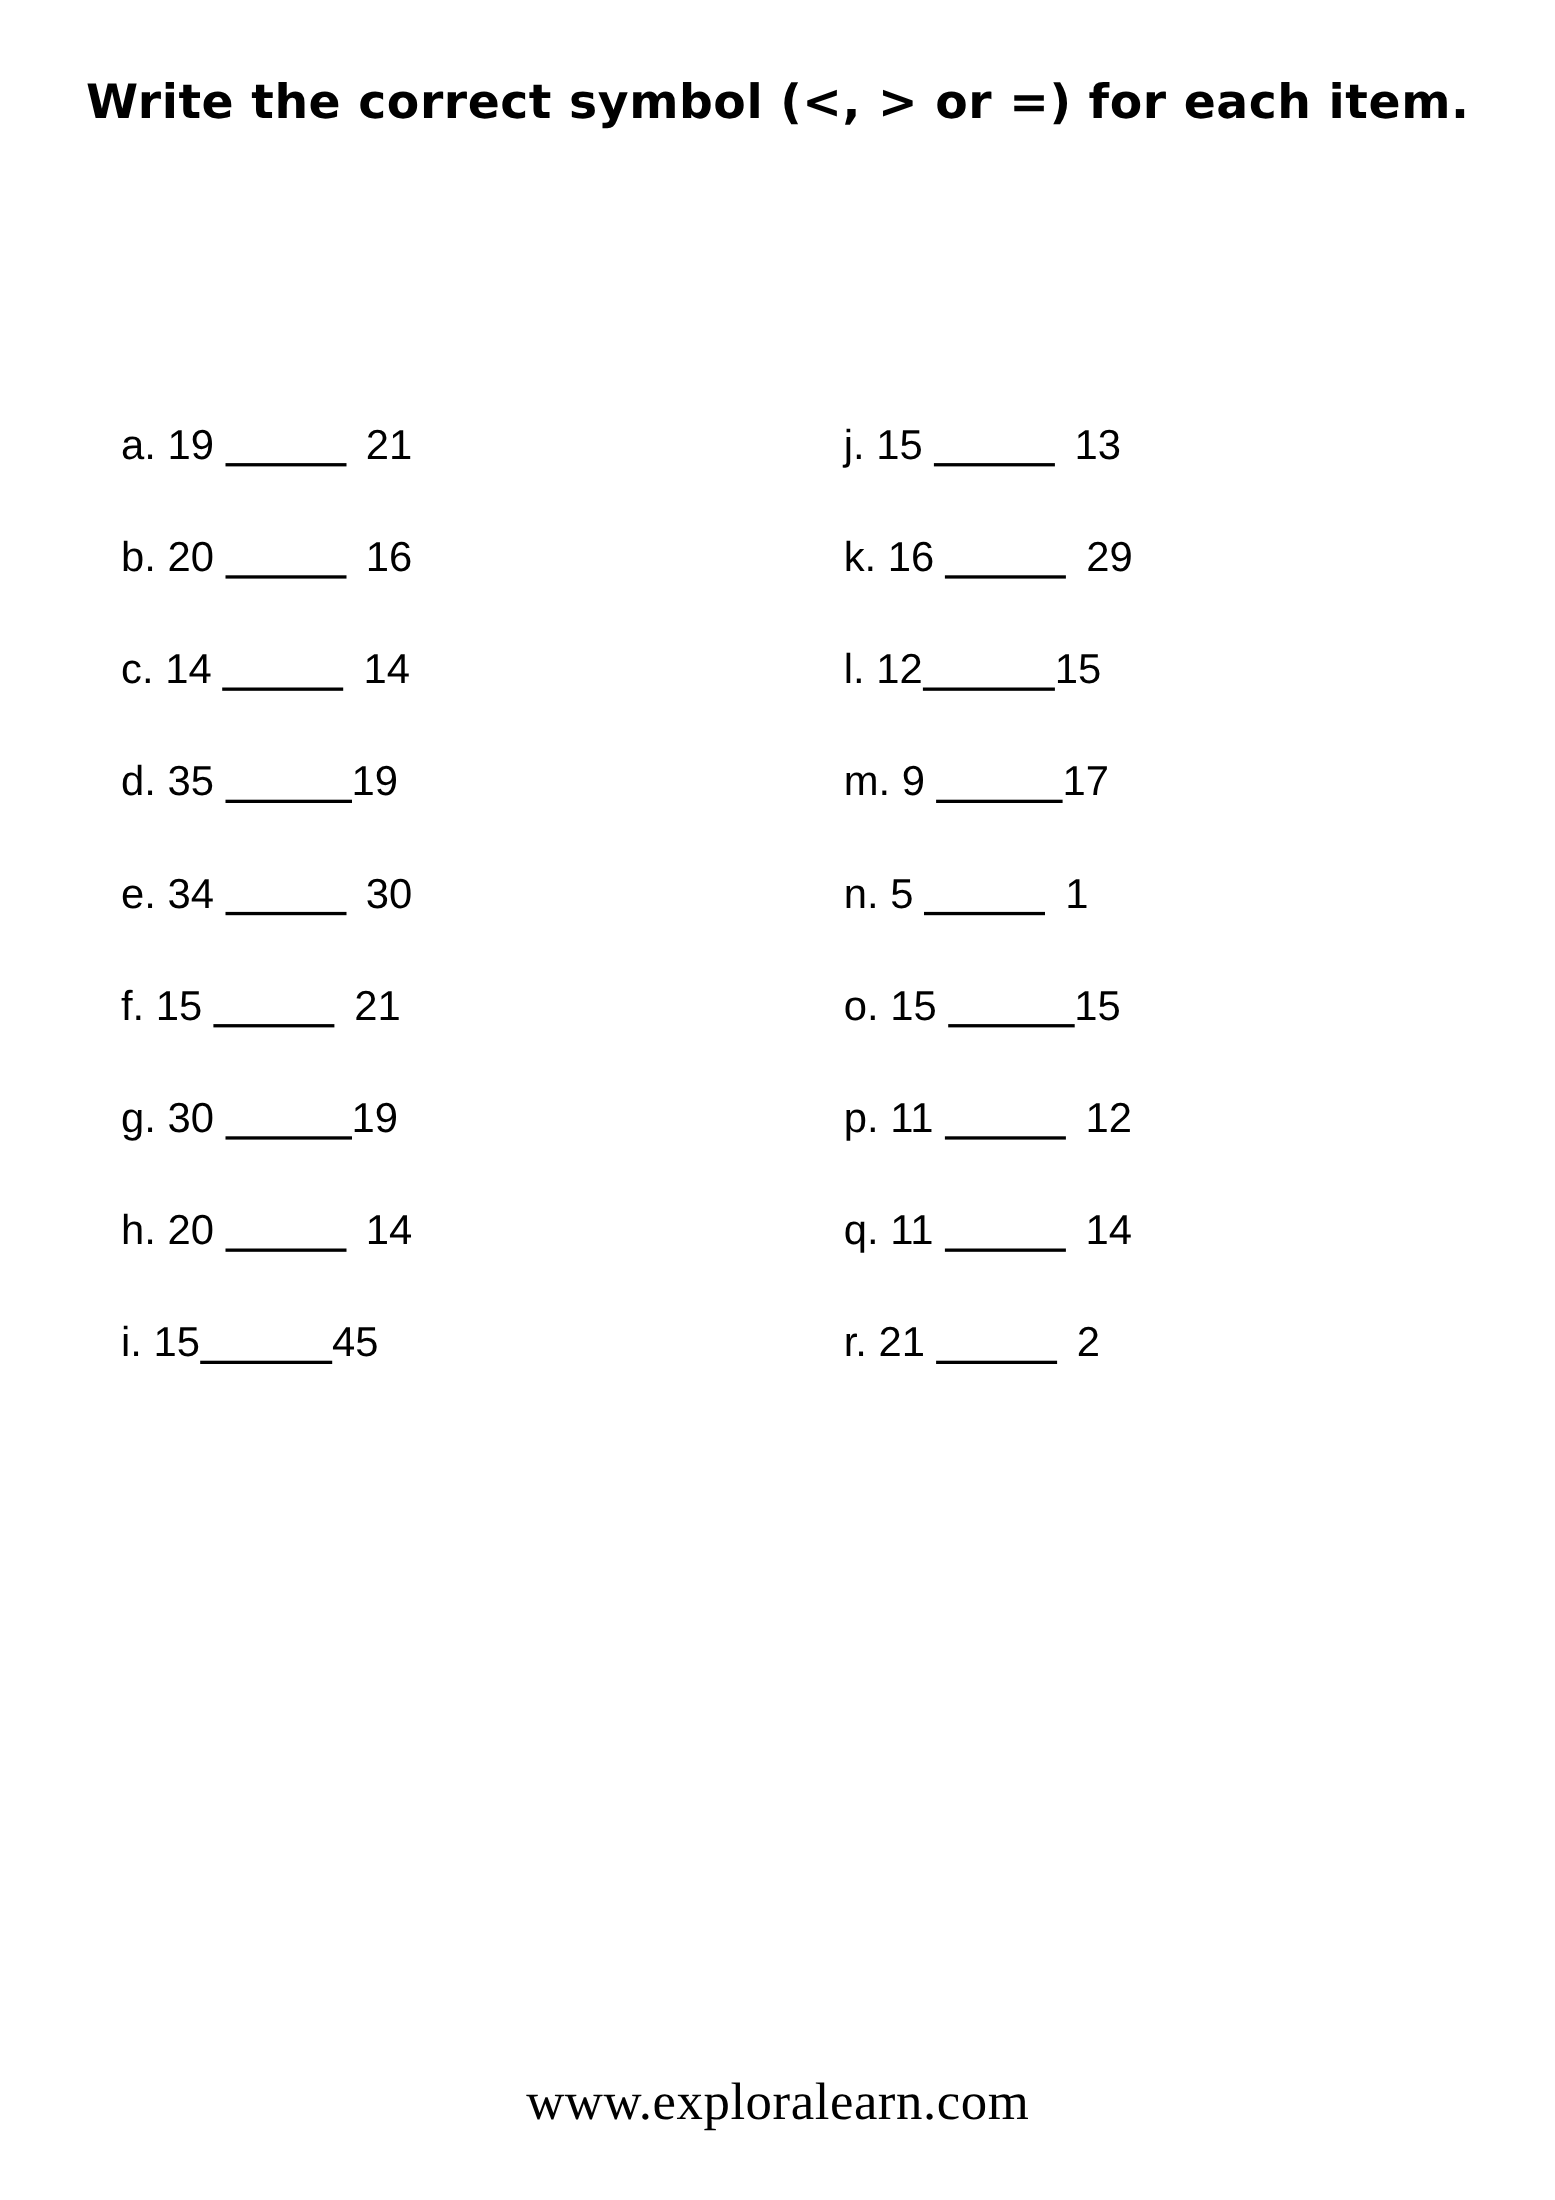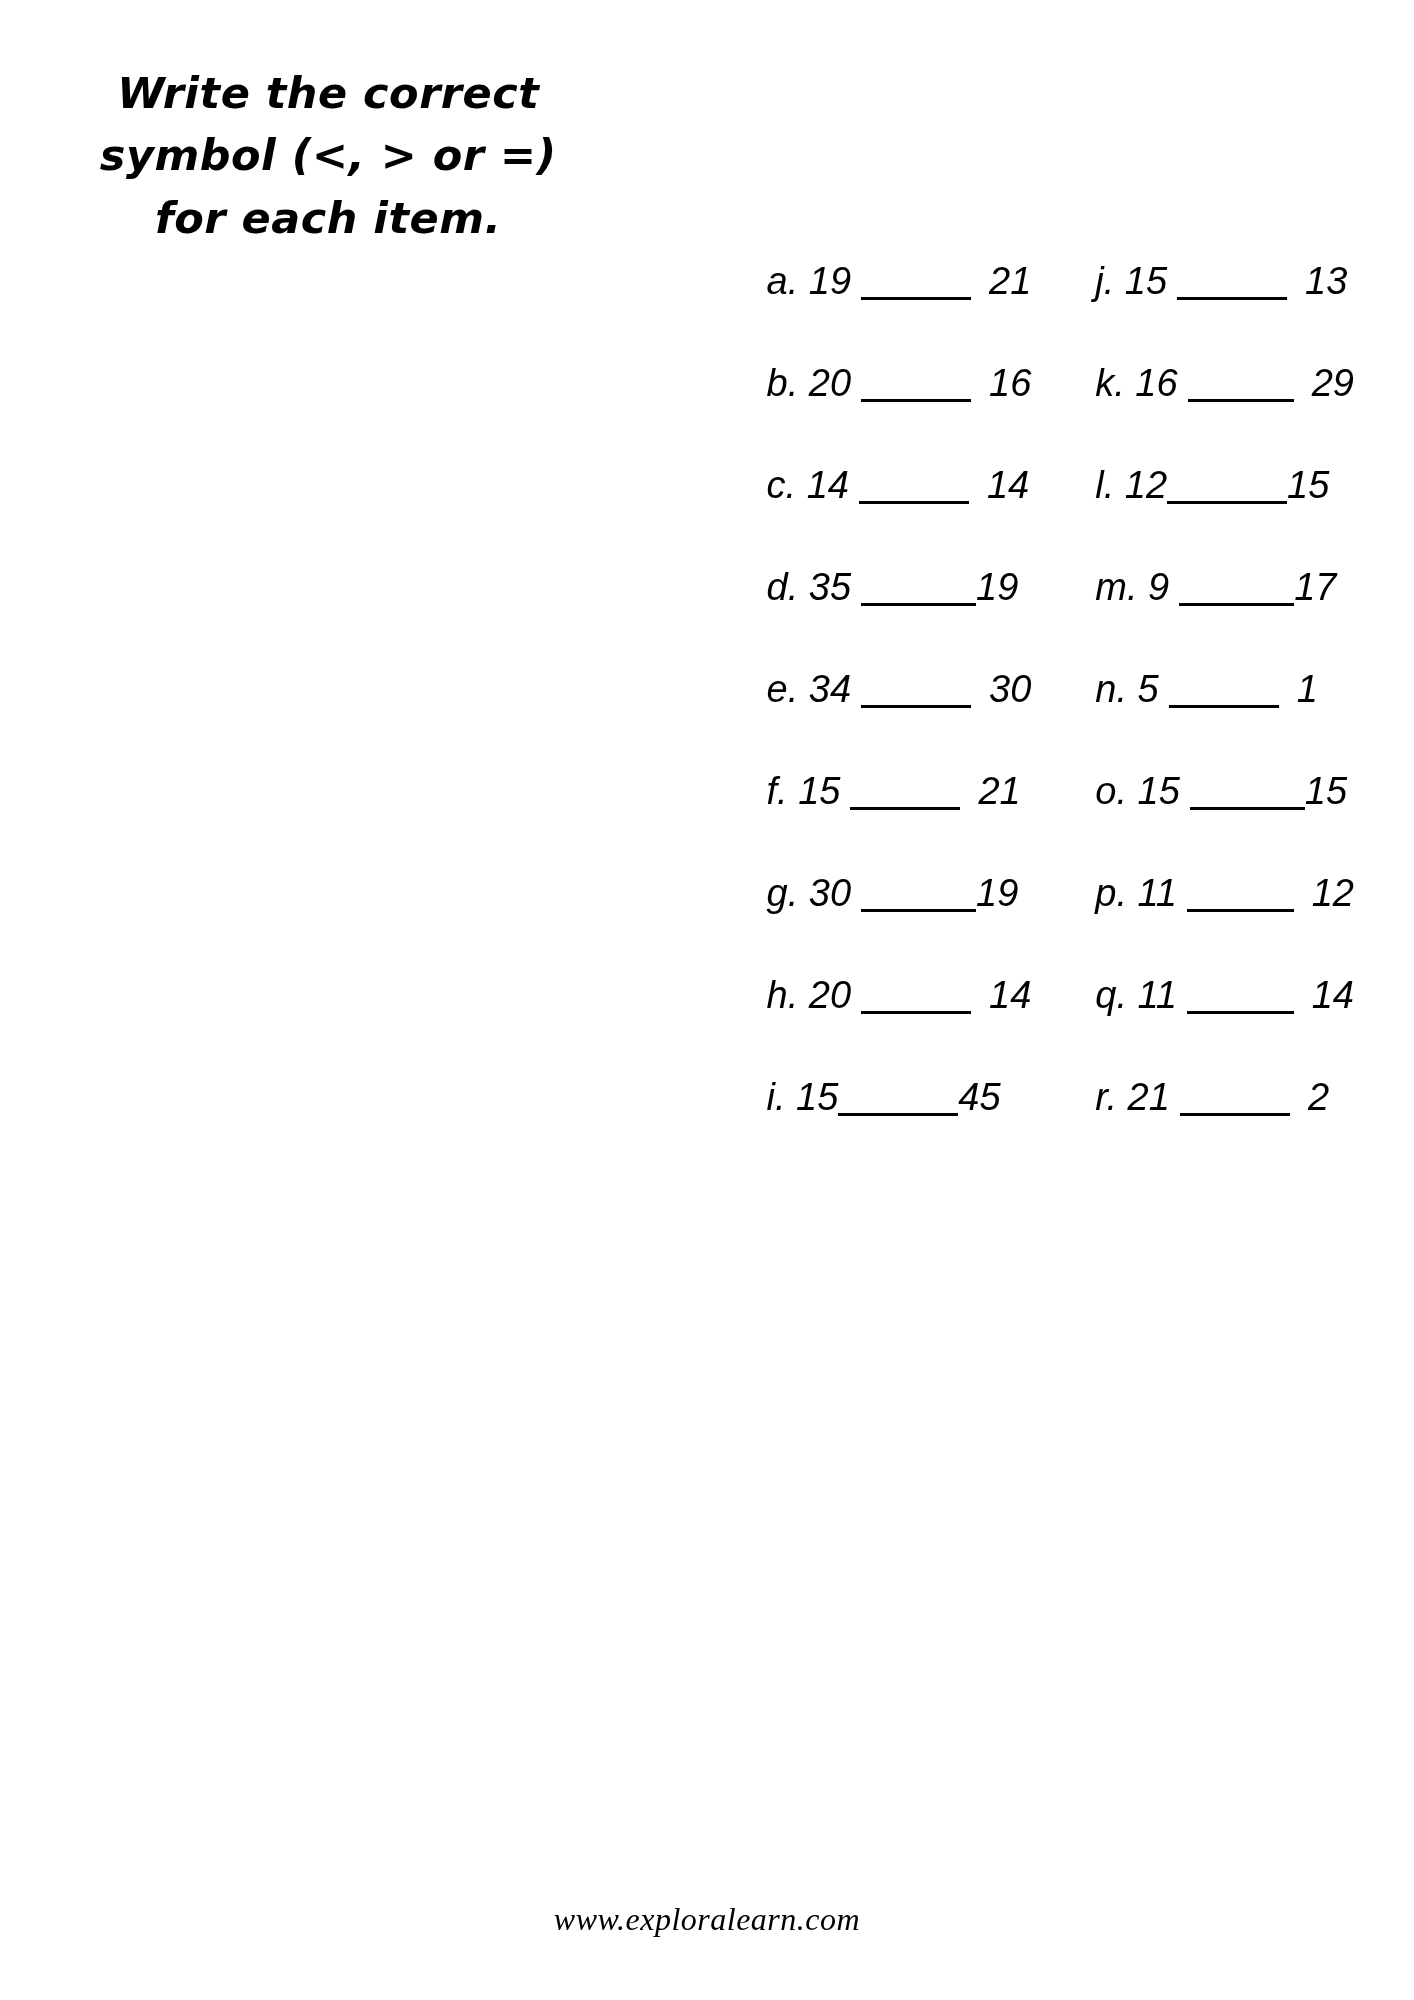--- a/index.html
+++ b/index.html
@@ -13,22 +13,21 @@
     position: relative;
     font-family: "DejaVu Sans", sans-serif;
     color: #000000;
     overflow: hidden;
   }
 
   .sheet {
     position: absolute;
     inset: 0;
     display: flex;
-    flex-direction: row;
-    font-style: italic;
+    flex-direction: column;
   }
 
   .title {
     margin: 62px 70px 0 70px;
     font-family: "DejaVu Sans", sans-serif;
     font-weight: bold;
     font-size: 43px;
     line-height: 1.45;
     letter-spacing: 0.5px;
     text-align: center;
@@ -69,21 +68,21 @@
     top: 4px;
   }
 
   .footer {
     position: absolute;
     left: 0;
     right: 0;
     bottom: 62px;
     text-align: center;
     font-family: "Liberation Serif", serif;
-    font-size: 32px;
+    font-size: 48px;
     letter-spacing: 0.5px;
   }
 </style>
 </head>
 <body>
 
 <div class="sheet">
 
   <div class="title">Write the correct symbol (&lt;, &gt; or =) for each item.</div>
 

